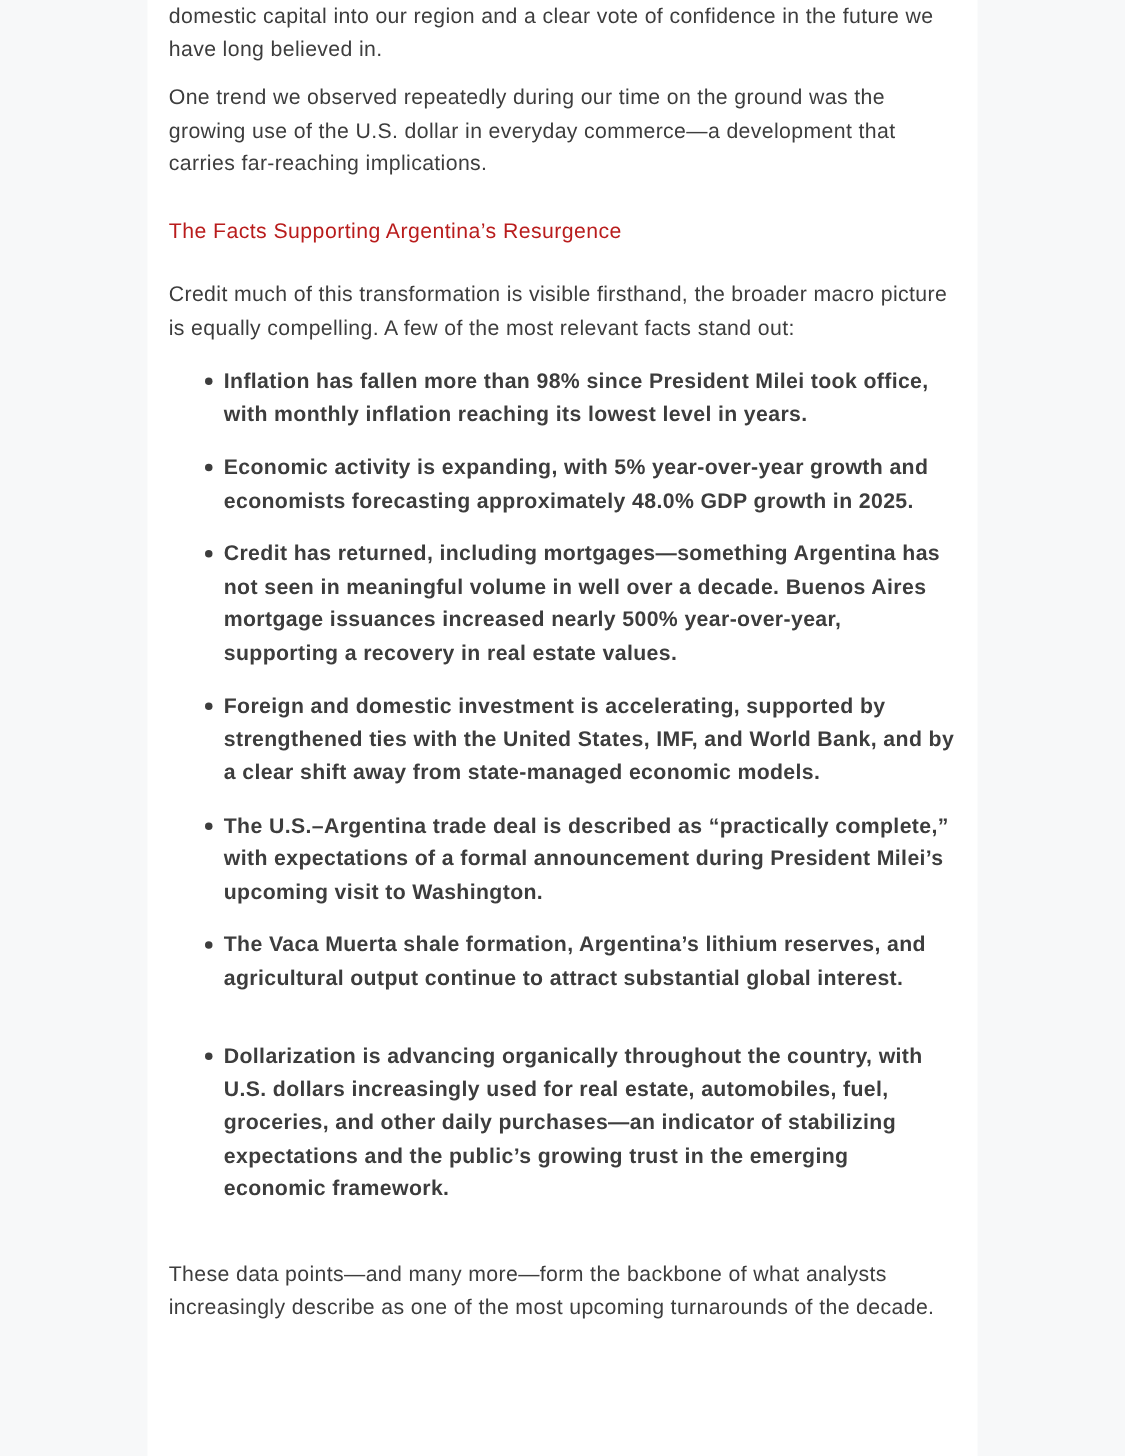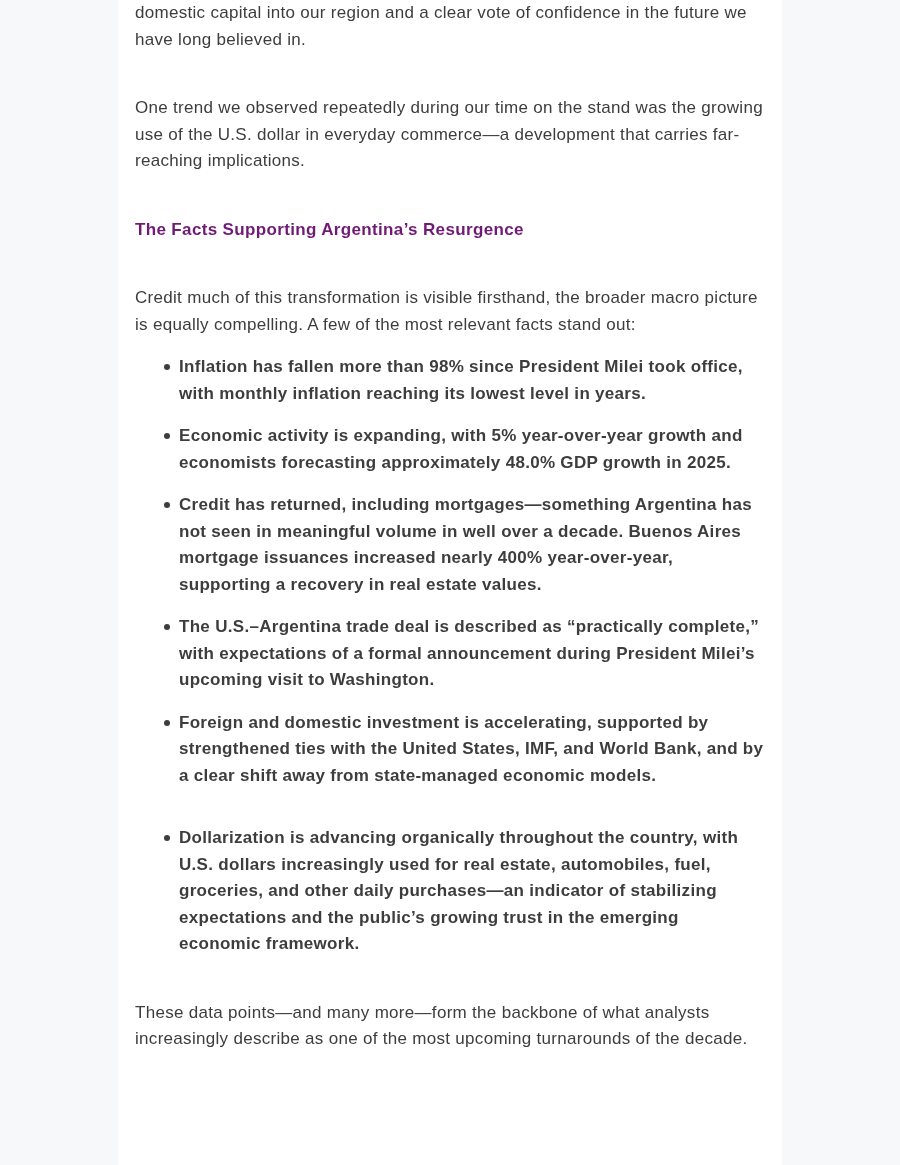--- a/index.html
+++ b/index.html
@@ -27,28 +27,28 @@
   }
   .content-column p,
   .content-column h3,
   .content-column li {
     color: #3d3d3d;
     font-size: 17px;
     line-height: 26.5px;
     letter-spacing: 0.3px;
   }
   .content-column p {
-    margin: 42px 0;
+    margin: 12px 0;
   }
   p.top-paragraph {
     margin-top: 0;
   }
   h3.section-heading {
-    font-weight: bold;
-    color: #701a75;
+    font-weight: normal;
+    color: #b91c1c;
     margin: 27px 0 25px 0;
     letter-spacing: 0.35px;
   }
   p.intro-paragraph {
     margin-bottom: 0;
   }
   ul.facts-list {
     list-style: none;
     margin: 16px 0;
     padding: 0 0 0 28px;
@@ -78,46 +78,50 @@
   }
 </style>
 </head>
 <body>
 
 <div class="page-bg">
   <div class="content-column">
 
     <p class="top-paragraph">domestic capital into our region and a clear vote of confidence in the future we have long believed in.</p>
 
-    <p>One trend we observed repeatedly during our time on the stand was the growing use of the U.S. dollar in everyday commerce—a development that carries far-reaching implications.</p>
+    <p>One trend we observed repeatedly during our time on the ground was the growing use of the U.S. dollar in everyday commerce—a development that carries far-reaching implications.</p>
 
     <h3 class="section-heading">The Facts Supporting Argentina’s Resurgence</h3>
 
     <p class="intro-paragraph">Credit much of this transformation is visible firsthand, the broader macro picture is equally compelling. A few of the most relevant facts stand out:</p>
 
     <ul class="facts-list">
       <li>
         <span class="bullet-dot"></span>
         <span>Inflation has fallen more than 98% since President Milei took office, with monthly inflation reaching its lowest level in years.</span>
       </li>
       <li>
         <span class="bullet-dot"></span>
         <span>Economic activity is expanding, with 5% year-over-year growth and economists forecasting approximately 48.0% GDP growth in 2025.</span>
       </li>
       <li>
         <span class="bullet-dot"></span>
-        <span>Credit has returned, including mortgages—something Argentina has not seen in meaningful volume in well over a decade. Buenos Aires mortgage issuances increased nearly 400% year-over-year, supporting a recovery in real estate values.</span>
+        <span>Credit has returned, including mortgages—something Argentina has not seen in meaningful volume in well over a decade. Buenos Aires mortgage issuances increased nearly 500% year-over-year, supporting a recovery in real estate values.</span>
+      </li>
+      <li>
+        <span class="bullet-dot"></span>
+        <span>Foreign and domestic investment is accelerating, supported by strengthened ties with the United States, IMF, and World Bank, and by a clear shift away from state-managed economic models.</span>
       </li>
       <li>
         <span class="bullet-dot"></span>
         <span>The U.S.–Argentina trade deal is described as “practically complete,” with expectations of a formal announcement during President Milei’s upcoming visit to Washington.</span>
       </li>
       <li>
         <span class="bullet-dot"></span>
-        <span>Foreign and domestic investment is accelerating, supported by strengthened ties with the United States, IMF, and World Bank, and by a clear shift away from state-managed economic models.</span>
+        <span>The Vaca Muerta shale formation, Argentina’s lithium reserves, and agricultural output continue to attract substantial global interest.</span>
       </li>
       <li>
         <span class="bullet-dot"></span>
         <span>Dollarization is advancing organically throughout the country, with U.S. dollars increasingly used for real estate, automobiles, fuel, groceries, and other daily purchases—an indicator of stabilizing expectations and the public’s growing trust in the emerging economic framework.</span>
       </li>
     </ul>
 
     <p class="closing-paragraph">These data points—and many more—form the backbone of what analysts increasingly describe as one of the most upcoming turnarounds of the decade.</p>
 
   </div>

